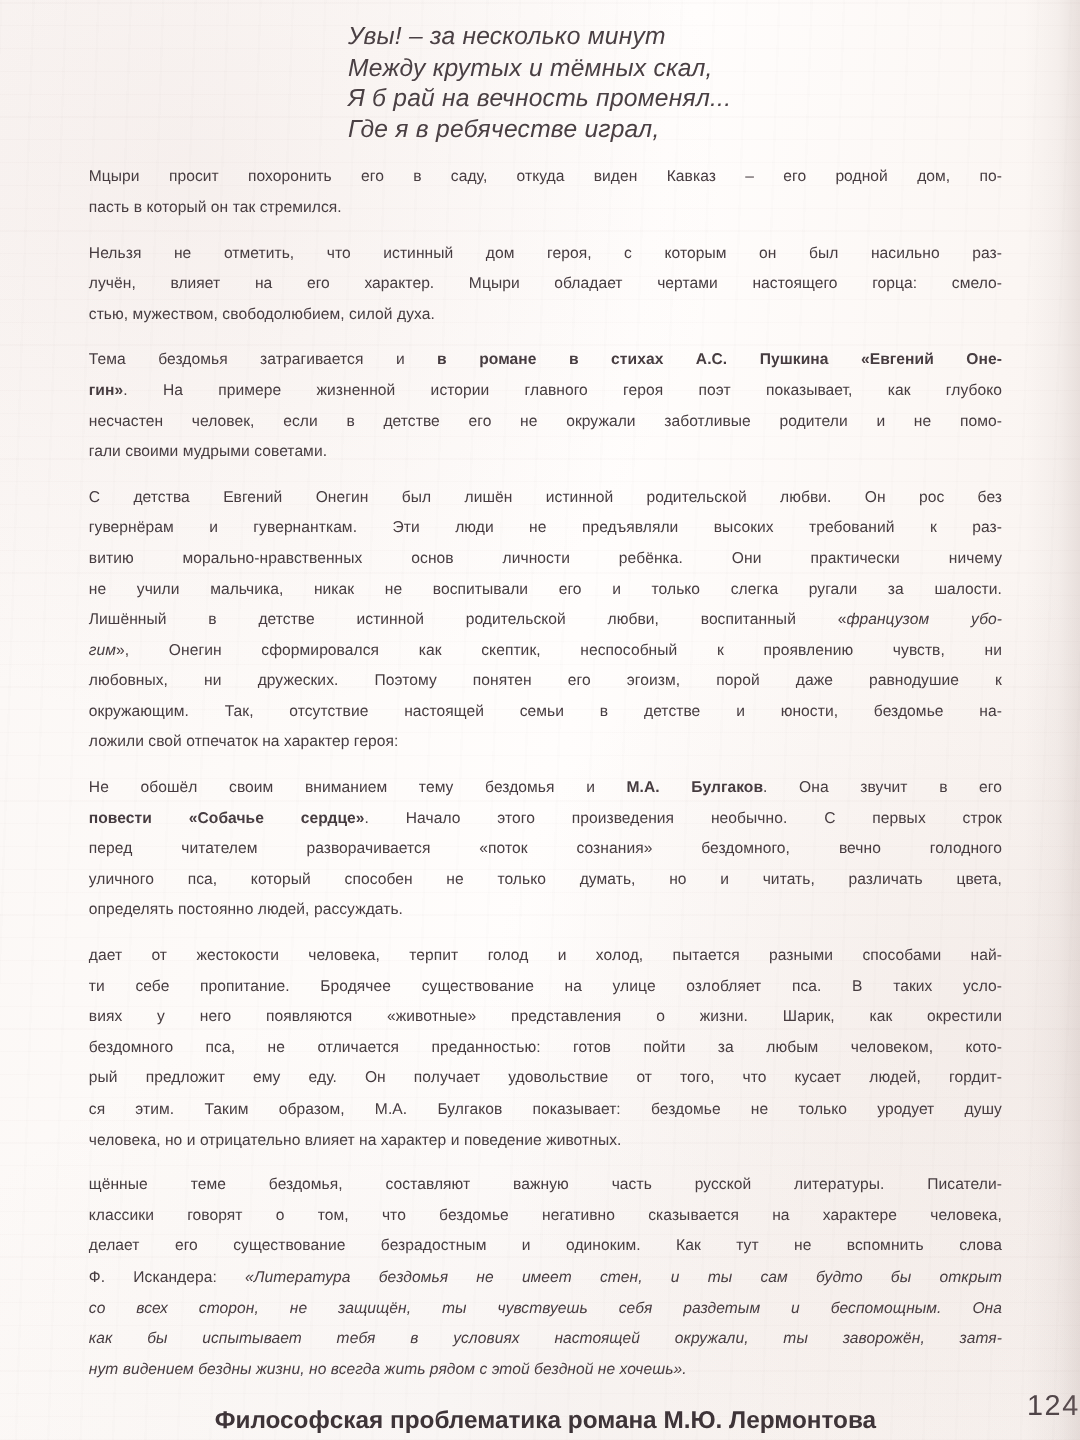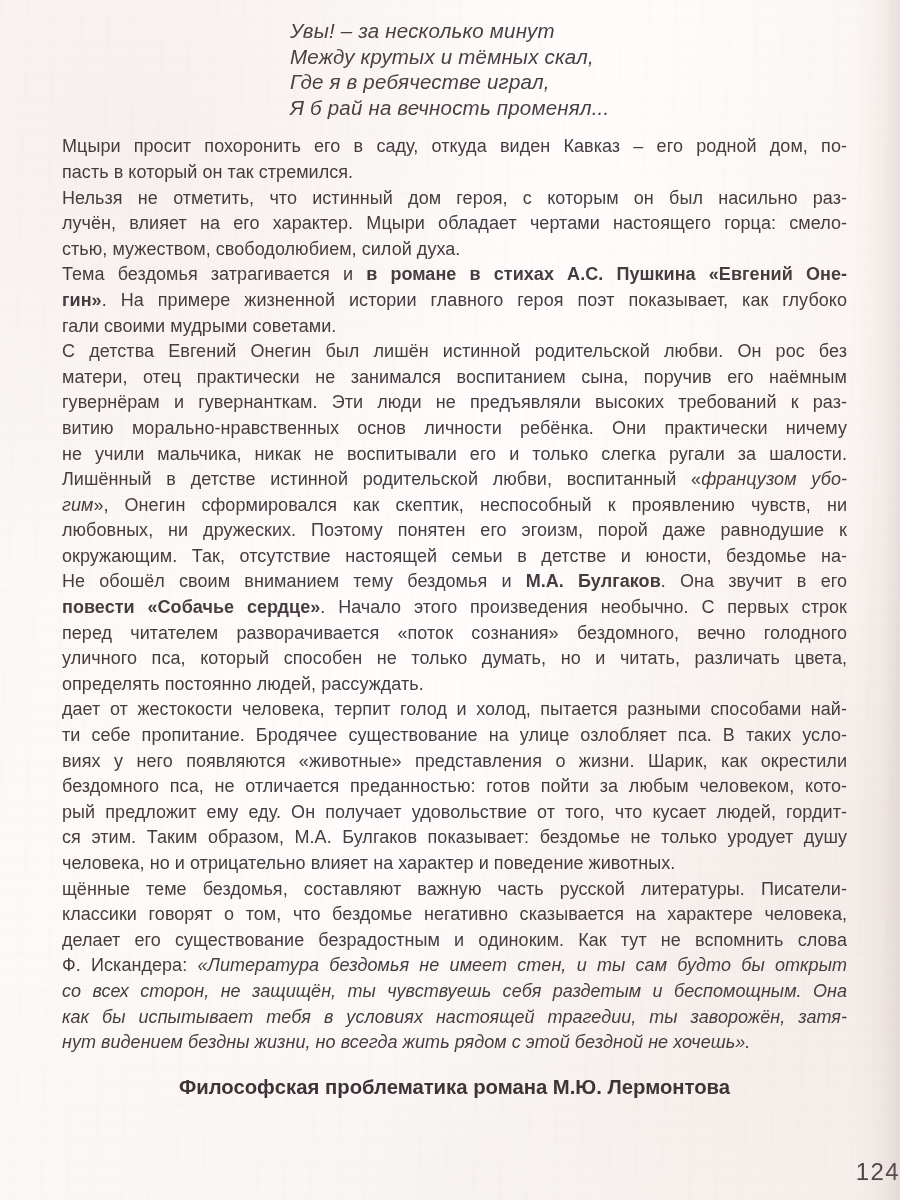--- a/index.html
+++ b/index.html
@@ -57,22 +57,22 @@
     font-style: italic;
     font-size: 20.5px;
     line-height: 25.6px;
     color: #4a4044;
     letter-spacing: 0.2px;
   }
   .epigraph .vline { display: block; white-space: pre; }
 
   
   .para {
-    margin: 0;
-    font-size: 18px;
+    margin: 12px;
+    font-size: 13px;
     line-height: 25.6px;
     text-align: justify;
     color: #463c40;
     letter-spacing: 0.05px;
   }
   .para .ln {
     display: block;
     white-space: pre;
   }
   
@@ -109,51 +109,52 @@
 </style>
 </head>
 <body>
 
 <div class="page">
   <div class="content">
 
     <div class="epigraph">
       <span class="vline">Увы! – за несколько минут</span>
       <span class="vline">Между крутых и тёмных скал,</span>
+      <span class="vline">Я б рай на вечность променял...</span>
       <span class="vline">Где я в ребячестве играл,</span>
-      <span class="vline">Я б рай на вечность променял...</span>
     </div>
 
     <p class="para">
       <span class="ln j">Мцыри просит похоронить его в саду, откуда виден Кавказ – его родной дом, по-</span>
       <span class="ln">пасть в который он так стремился.</span>
     </p>
 
     <p class="para">
       <span class="ln j">Нельзя не отметить, что истинный дом героя, с которым он был насильно раз-</span>
       <span class="ln j">лучён, влияет на его характер. Мцыри обладает чертами настоящего горца: смело-</span>
       <span class="ln">стью, мужеством, свободолюбием, силой духа.</span>
     </p>
 
     <p class="para">
       <span class="ln j"><span>Тема бездомья затрагивается и </span><b>в романе в стихах А.С. Пушкина «Евгений Оне-</b></span>
       <span class="ln j"><b>гин»</b><span>. На примере жизненной истории главного героя поэт показывает, как глубоко</span></span>
+      <span class="ln j">несчастен человек, если в детстве его не окружали заботливые родители и не помо-</span>
       <span class="ln">гали своими мудрыми советами.</span>
     </p>
 
     <p class="para">
       <span class="ln j">С детства Евгений Онегин был лишён истинной родительской любви. Он рос без</span>
-      <span class="ln j">матери, отец практически не занимался воспитанием сына, поручив его наёмным</span>
       <span class="ln j">гувернёрам и гувернанткам. Эти люди не предъявляли высоких требований к раз-</span>
       <span class="ln j">витию морально-нравственных основ личности ребёнка. Они практически ничему</span>
       <span class="ln j">не учили мальчика, никак не воспитывали его и только слегка ругали за шалости.</span>
       <span class="ln j"><span>Лишённый в детстве истинной родительской любви, воспитанный «</span><i>французом убо-</i></span>
       <span class="ln j"><i>гим</i><span>», Онегин сформировался как скептик, неспособный к проявлению чувств, ни</span></span>
       <span class="ln j">любовных, ни дружеских. Поэтому понятен его эгоизм, порой даже равнодушие к</span>
       <span class="ln j">окружающим. Так, отсутствие настоящей семьи в детстве и юности, бездомье на-</span>
+      <span class="ln">ложили свой отпечаток на характер героя:</span>
     </p>
 
     <p class="para">
       <span class="ln j"><span>Не обошёл своим вниманием тему бездомья и </span><b>М.А. Булгаков</b><span>. Она звучит в его</span></span>
       <span class="ln j"><b>повести «Собачье сердце»</b><span>. Начало этого произведения необычно. С первых строк</span></span>
       <span class="ln j">перед читателем разворачивается «поток сознания» бездомного, вечно голодного</span>
       <span class="ln j">уличного пса, который способен не только думать, но и читать, различать цвета,</span>
       <span class="ln">определять постоянно людей, рассуждать.</span>
     </p>
 
@@ -166,21 +167,21 @@
       <span class="ln j">ся этим. Таким образом, М.А. Булгаков показывает: бездомье не только уродует душу</span>
       <span class="ln">человека, но и отрицательно влияет на характер и поведение животных.</span>
     </p>
 
     <p class="para">
       <span class="ln j">щённые теме бездомья, составляют важную часть русской литературы. Писатели-</span>
       <span class="ln j">классики говорят о том, что бездомье негативно сказывается на характере человека,</span>
       <span class="ln j">делает его существование безрадостным и одиноким. Как тут не вспомнить слова</span>
       <span class="ln j"><span>Ф. Искандера: </span><i>«Литература бездомья не имеет стен, и ты сам будто бы открыт</i></span>
       <span class="ln j"><i>со всех сторон, не защищён, ты чувствуешь себя раздетым и беспомощным. Она</i></span>
-      <span class="ln j"><i>как бы испытывает тебя в условиях настоящей трагедии, ты заворожён, затя-</i></span>
+      <span class="ln j"><i>как бы испытывает тебя в условиях настоящей окружали, ты заворожён, затя-</i></span>
       <span class="ln"><i>нут видением бездны жизни, но всегда жить рядом с этой бездной не хочешь».</i></span>
     </p>
 
     <div class="heading">
       <span class="hline">Философская проблематика романа М.Ю. Лермонтова</span>
 
     </div>
 
   </div>
 

